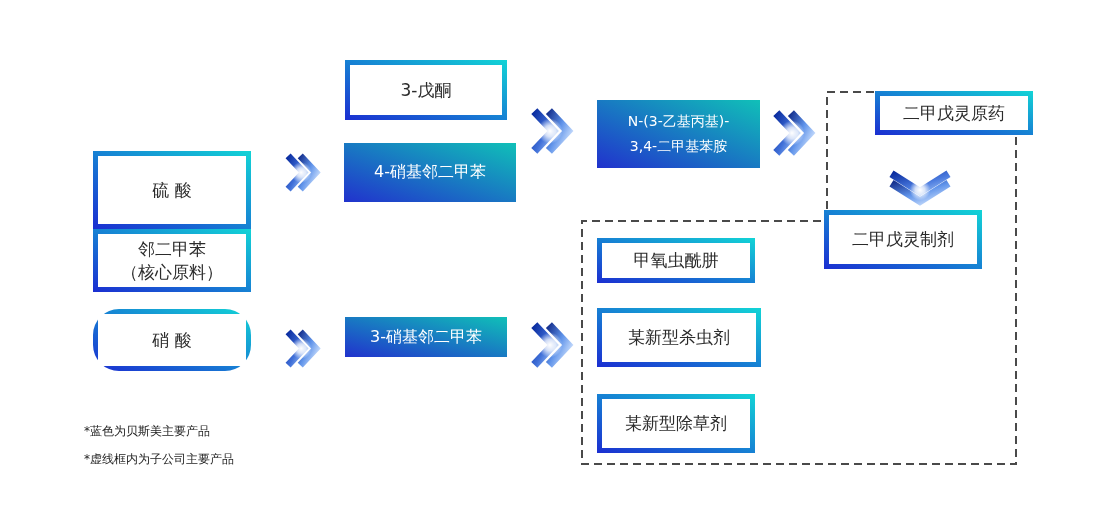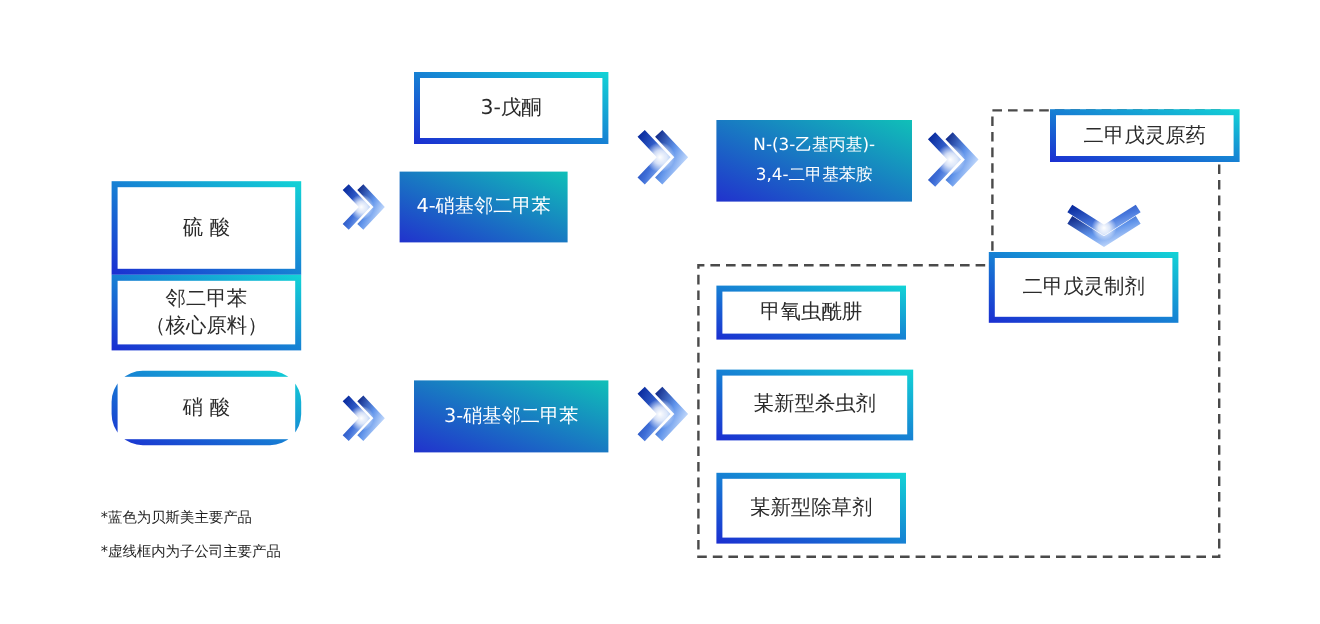--- a/index.html
+++ b/index.html
@@ -125,25 +125,25 @@
     <polyline points="21,6 39,25 21,44" fill="none" stroke="url(#arrG2)" stroke-width="8"></polyline>
     <circle cx="22" cy="25" r="12" fill="url(#flareG)"></circle>
   </svg>
 
   <div class="gbox" style="left:345px; top:60px; width:162px; height:60px;">
     <div class="inner">
         <span>3-戊酮</span>
       </div>
   </div>
 
-  <div class="fbox" style="left:333px; top:143px; width:140px; height:59px;">
+  <div class="fbox" style="left:344px; top:143px; width:172px; height:59px;">
     <span>4-硝基邻二甲苯</span>
   </div>
 
-  <div class="fbox" style="left:345px; top:317px; width:162px; height:60px;">
+  <div class="fbox" style="left:345px; top:317px; width:162px; height:40px;">
     <span>3-硝基邻二甲苯</span>
   </div>
 
   <svg class="arrow" style="left:527px; top:104px;" width="48" height="54" viewBox="0 0 46 50">
     <polyline points="7,6 25,25 7,44" fill="none" stroke="url(#arrG1)" stroke-width="8"></polyline>
     <polyline points="21,6 39,25 21,44" fill="none" stroke="url(#arrG2)" stroke-width="8"></polyline>
     <circle cx="22" cy="25" r="12" fill="url(#flareG)"></circle>
   </svg>
 
   <svg class="arrow" style="left:527px; top:318px;" width="48" height="54" viewBox="0 0 46 50">

